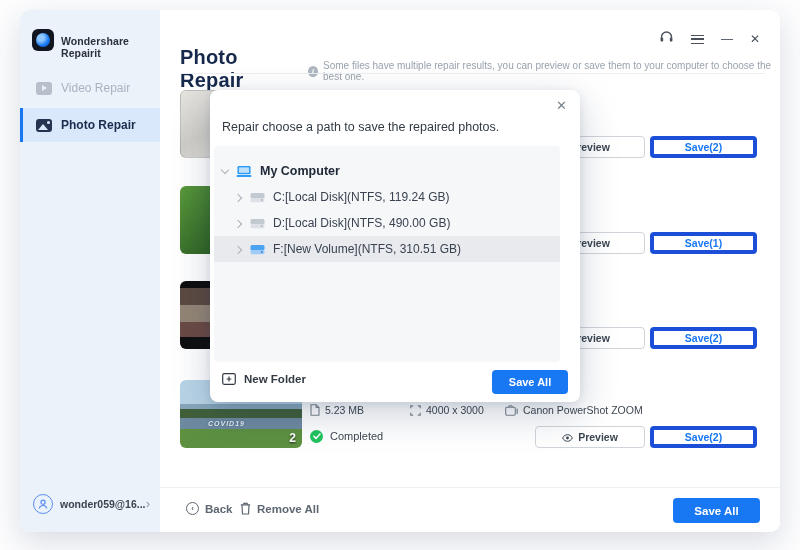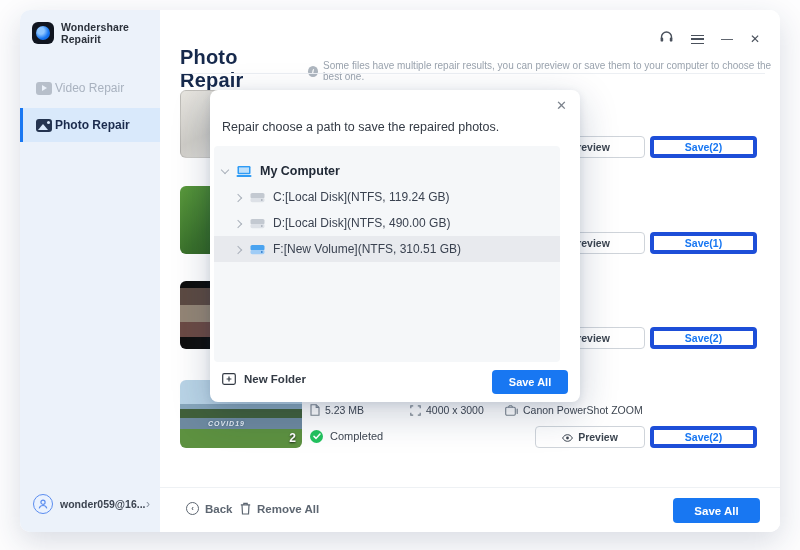--- a/index.html
+++ b/index.html
@@ -7,22 +7,22 @@
 
   .window { position:absolute; left:20px; top:10px; width:760px; height:522px;
     background:#fff; border-radius:10px; box-shadow:0 10px 30px rgba(30,50,90,.16); overflow:hidden; }
 
   
   .sidebar { position:absolute; left:0; top:0; width:140px; height:100%; background:#ecf2fa; }
   .brand { position:absolute; left:12px; top:11px; display:flex; align-items:center; gap:7px; }
   .logo { width:22px; height:22px; border-radius:6px; background:#10151f; position:relative; flex:0 0 auto; }
   .logo::after { content:""; position:absolute; left:4px; top:4px; width:14px; height:14px;
     border-radius:50%; background:radial-gradient(circle at 35% 35%, #8ec6ff 0 25%, #1877f2 60%, #0c5bd1); }
-  .brand-name { font-size:10.5px; font-weight:700; color:#2b313a; letter-spacing:.1px; }
-  .nav-item { position:absolute; left:0; width:100%; height:32px; display:flex; align-items:center; gap:3px;
+  .brand-name { font-size:10.5px; font-weight:700; color:#2b313a; letter-spacing:.1px;margin-top:14px; }
+  .nav-item { position:absolute; left:0; width:100%; height:32px; display:flex; align-items:center; gap:9px;
     padding-left:16px; font-size:12px; color:#a9b2bf; cursor:default; }
   .nav-item.video { top:62px; }
   .nav-item.photo { top:98px; height:34px; background:#d9e9fb; border-left:3px solid #1877f2;
     padding-left:13px; color:#1b2b4d; font-weight:700; }
   .nav-ic { width:16px; height:13px; border-radius:3px; position:relative; flex:0 0 auto; }
   .nav-ic.video { background:#b7bfca; }
   .nav-ic.video::after { content:""; position:absolute; left:6px; top:3.5px;
     border-left:5px solid #ecf2fa; border-top:3px solid transparent; border-bottom:3px solid transparent; }
   .nav-ic.photo { background:#243450; }
   .nav-ic.photo::after { content:""; position:absolute; left:2px; bottom:2px;

